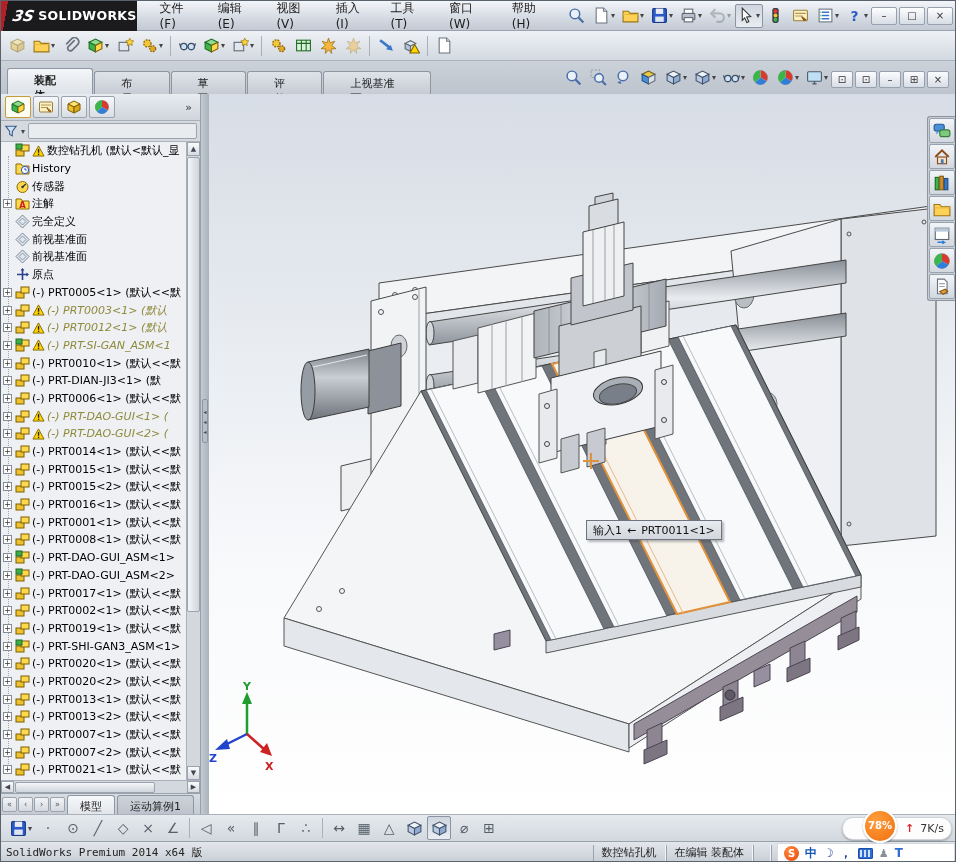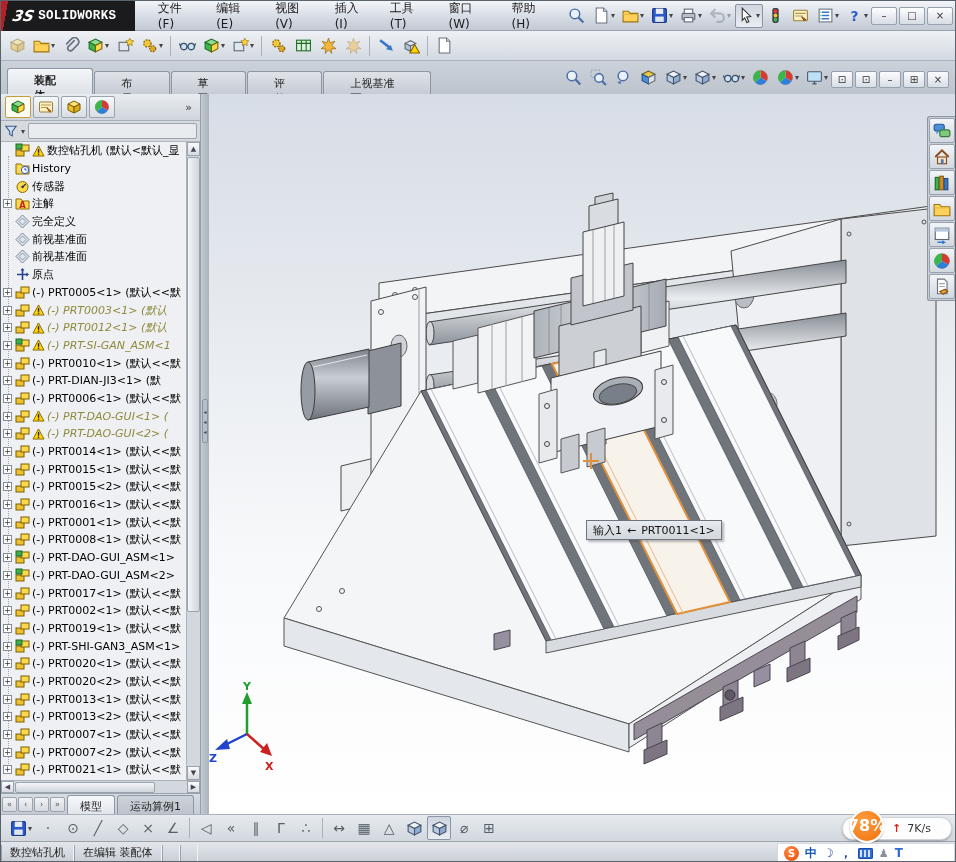--- a/index.html
+++ b/index.html
@@ -2,21 +2,21 @@
 <html><head>
 <meta charset="utf-8">
 <style>
   html,body{margin:0;padding:0;background:#555;}
   *{box-sizing:border-box;}
   .app{position:relative;width:956px;height:862px;background:#cfd5dc;font-family:"DejaVu Sans","Liberation Sans",sans-serif;font-size:12px;color:#111;overflow:hidden;border:1px solid #5a626c;}
   
   .titlebar{position:absolute;left:0;top:0;width:956px;height:30px;background:linear-gradient(#f2f5f9,#d4dae2 60%,#c3cad4);border-bottom:1px solid #9aa2ad;display:flex;align-items:center;}
   .logo{position:relative;width:138px;height:30px;background:linear-gradient(100deg,#b32025 0 7px,#1b1b1d 7px);display:flex;align-items:center;padding-left:12px;gap:4px;}
   .logo .ds{color:#fff;font-style:italic;font-weight:bold;font-size:15px;transform:skewX(-12deg);}
-  .logo .bw{color:#fff;font-weight:bold;font-size:12.5px;letter-spacing:.3px;font-family:Liberation Mono, monospace;}
+  .logo .bw{color:#fff;font-weight:bold;font-size:12.5px;letter-spacing:.3px;}
   .menus{display:flex;margin-left:14px;gap:2px;}
   .menu{padding:4px 9px;color:#1c1c1c;}
   .qa{display:flex;align-items:center;margin-left:4px;gap:1px;}
   .tbtn{display:flex;align-items:center;justify-content:center;height:24px;min-width:24px;padding:0 2px;border:1px solid transparent;border-radius:2px;gap:1px;}
   .tbtn.pressed{border-color:#8a94a2;background:linear-gradient(#cfd6df,#e9edf2);}
   .tbtn.dim{opacity:.45;}
   .tbtn .dd{font-size:8px;color:#444;}
   .icn{width:17px;height:17px;}
   .chic{font-size:14px;color:#566069;line-height:1;}
   .winbtns{margin-left:auto;display:flex;gap:2px;padding-right:4px;}
@@ -70,21 +70,21 @@
   .tooltip{position:absolute;left:377px;top:426px;height:20px;display:flex;align-items:center;gap:5px;padding:0 6px;background:linear-gradient(#e8ebef,#d2d7dd);border:1px solid #6d747d;box-shadow:2px 2px 2px rgba(60,60,70,.35);font-size:11px;color:#111;white-space:nowrap;}
   
   .sketchbar{position:absolute;left:0;top:813px;width:956px;height:27px;background:linear-gradient(#e6eaee,#d2d8de);border-top:1px solid #aab2bb;display:flex;align-items:center;padding-left:6px;gap:1px;}
   
   .statusbar{position:absolute;left:0;top:840px;width:956px;height:22px;background:linear-gradient(#e3e7ec,#c8cdd5);border-top:1px solid #9aa2ac;display:flex;align-items:center;font-size:11px;color:#222;}
   .sb-left{flex:1;padding-left:5px;font-family:"DejaVu Sans Mono","Liberation Mono",monospace;font-size:11px;}
   .sb-cell{height:16px;display:flex;align-items:center;padding:0 8px;border-left:1px solid #9aa2ac;border-right:1px solid #f2f5f8;}
   .sb-space{width:168px;height:100%;}
   
   .dlpill{position:absolute;right:3px;top:816px;width:110px;height:23px;background:#fdfdfd;border:1px solid #cfd3d8;border-radius:11px;display:flex;align-items:center;box-shadow:0 1px 2px rgba(0,0,0,.25);}
-  .dlpct{width:34px;height:34px;margin-left:7px;margin-top:-6px;border-radius:50%;background:radial-gradient(circle at 35% 30%,#ff9d3c,#ef7010);border:2px solid #fff;color:#fff;font-size:16px;font-weight:bold;display:flex;align-items:center;justify-content:center;box-shadow:0 1px 2px rgba(0,0,0,.3);}
+  .dlpct{width:34px;height:34px;margin-left:20px;margin-top:-6px;border-radius:50%;background:radial-gradient(circle at 35% 30%,#ff9d3c,#ef7010);border:2px solid #fff;color:#fff;font-size:10px;font-weight:bold;display:flex;align-items:center;justify-content:center;box-shadow:0 1px 2px rgba(0,0,0,.3);}
   .dlarrow{color:#d22;font-weight:bold;margin-left:8px;font-size:11px;}
   .dlspeed{margin-left:6px;color:#333;font-size:11px;}
   .imebar{position:absolute;right:0;top:842px;width:178px;height:20px;background:#fff;border:1px solid #d5d9de;display:flex;align-items:center;gap:6px;padding:0 6px;}
   .ime-s{width:15px;height:15px;border-radius:50%;background:radial-gradient(circle at 35% 30%,#ff8a3c,#e6490f);color:#fff;font-size:10px;font-weight:bold;display:flex;align-items:center;justify-content:center;}
   .ime-zh{color:#1557b8;font-weight:bold;font-size:12px;}
   .ime-moon{color:#1b3f8f;font-size:12px;}
   .ime-comma{color:#1b3f8f;font-weight:bold;}
   .ime-kb{width:15px;height:11px;background:#2e6cd6;border-radius:2px;box-shadow:inset 0 0 0 1px #1b4ea8;position:relative;}
   .ime-kb::after{content:"";position:absolute;inset:2px;background:repeating-linear-gradient(90deg,#fff 0 2px,transparent 2px 4px);opacity:.8;}
   .ime-p{color:#8a9097;font-size:11px;}
@@ -1233,20 +1233,21 @@
       </div>
       <div class="tbtn">
         <span class="chic">⌀</span>
       </div>
       <div class="tbtn">
         <span class="chic">⊞</span>
       </div>
     </div>
 
   <div class="statusbar">
+    <div class="sb-left">SolidWorks Premium 2014 x64 版</div>
     <div class="sb-cell">数控钻孔机</div>
     <div class="sb-cell">在编辑 装配体</div>
     <div class="sb-cell" style="width:12px"></div>
     <div class="sb-cell" style="width:12px"></div>
     <div class="sb-space"></div>
   </div>
 
   <div class="dlpill">
     <div class="dlpct">78%</div>
     <span class="dlarrow">↑</span>

